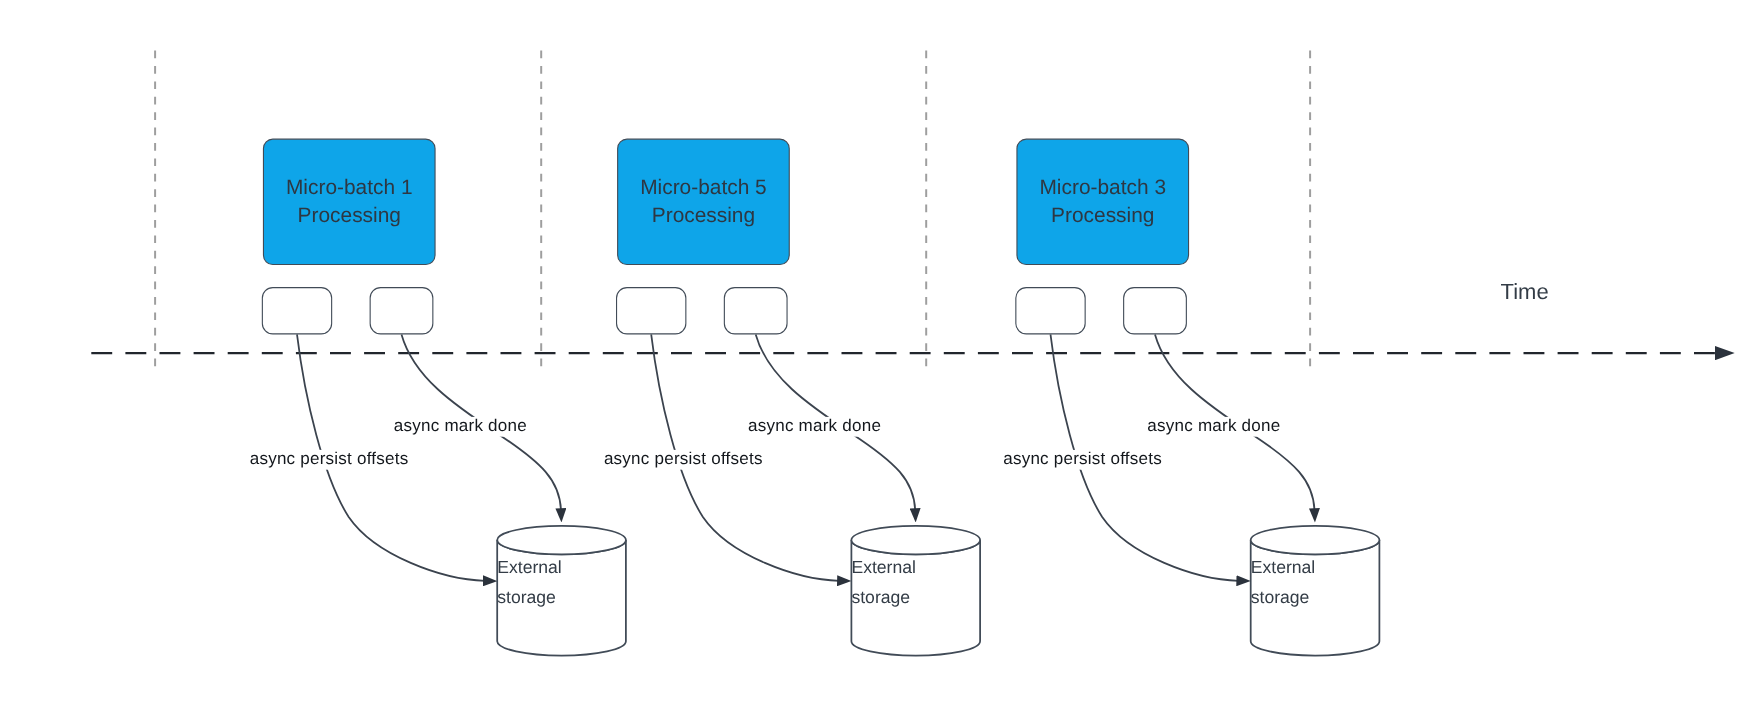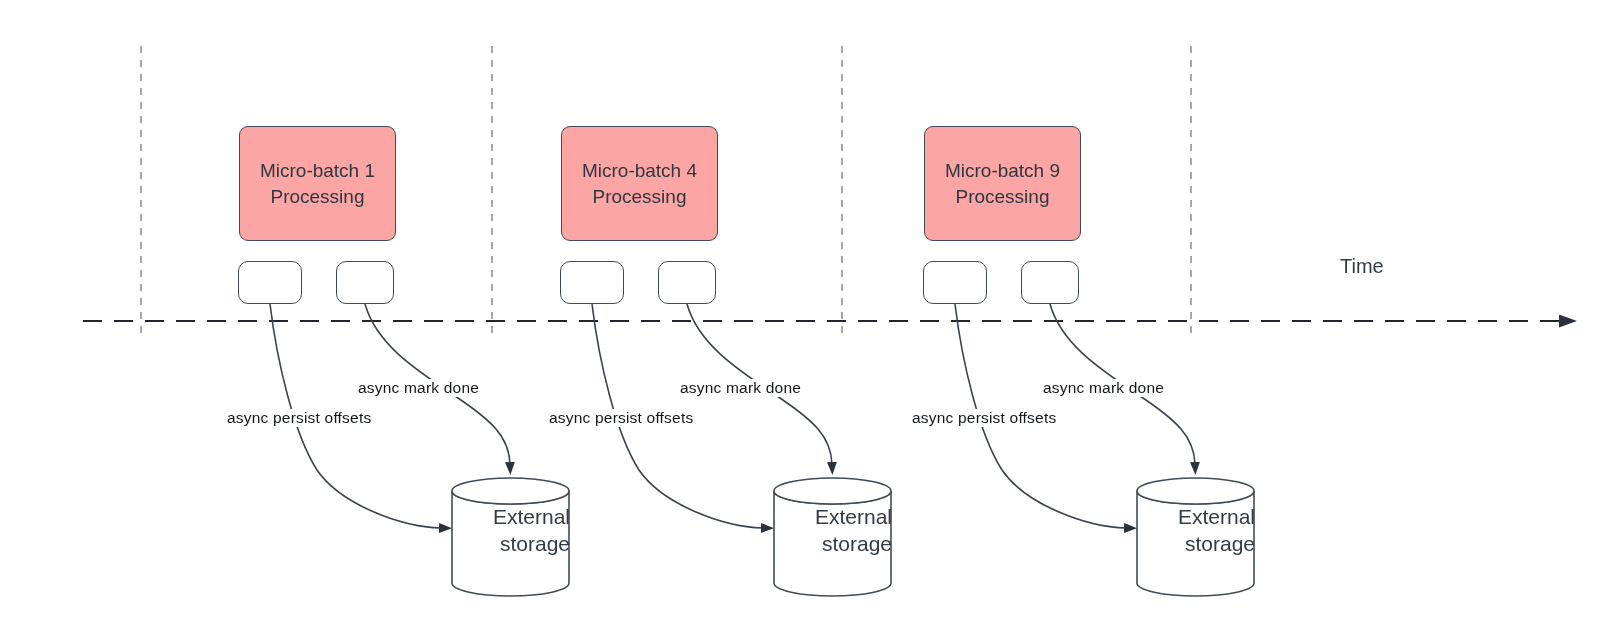--- a/index.html
+++ b/index.html
@@ -7,47 +7,47 @@
     position:relative; width:1600px; height:642px; background:#ffffff;
     font-family:"Liberation Sans", sans-serif; overflow:hidden;
   }
   svg.layer { position:absolute; left:0; top:0; }
 
   .group { position:absolute; top:0; left:0; width:0; height:0; }
 
   .micro-box {
     position:absolute; left:239px; top:126px; width:157px; height:115px;
     box-sizing:border-box; border:1.5px solid #414b57; border-radius:9px;
-    background:#fca5a5; display:flex; align-items:center; justify-content:center;
+    background:#0ea5e9; display:flex; align-items:center; justify-content:center;
   }
   .micro-box .lbl2 {
     white-space:pre-line; text-align:center; font-size:19px; line-height:26px;
     color:#2e3742;
   }
   .mini {
     position:absolute; top:261px; height:43px; box-sizing:border-box;
     border:1.5px solid #414b57; border-radius:10px; background:#fff;
   }
   .mini.a { left:238px; width:64px; }
   .mini.b { left:336px; width:58px; }
 
   .arrow-label {
     position:absolute; font-weight:normal; font-size:15.5px; letter-spacing:0.2px;
     color:#13171c; background:#ffffff; white-space:nowrap; padding:0 2px;
   }
   .arrow-label.persist { left:197px; top:409px;margin-left:28px; }
   .arrow-label.markdone { left:356px; top:379px; }
 
   .cyl-text {
-    position:absolute; left:452px; top:503px; width:118px; text-align:right;
-    font-size:21px; line-height:27px; color:#333c46; white-space:pre-line;
+    position:absolute; left:452px; top:503px; width:118px; text-align:left;
+    font-size:16px; line-height:27px; color:#333c46; white-space:pre-line;
   }
 
   .time-label {
-    position:absolute; left:1340px; top:255px; width:92px; text-align:left;
+    position:absolute; left:1340px; top:255px; width:92px; text-align:center;
     font-size:20px; color:#333c46;
   }
 </style>
 </head>
 <body>
 
 <div class="canvas">
 
   <svg class="layer" width="1600" height="642" viewBox="0 0 1600 642">
     <defs>
@@ -96,34 +96,34 @@
     <div class="mini a"></div>
     <div class="mini b"></div>
     <div class="arrow-label persist">async persist offsets</div>
     <div class="arrow-label markdone">async mark done</div>
     <div class="cyl-text">External
 storage</div>
   </div>
 
   <div class="group" style="left:322px">
     <div class="micro-box">
-      <span class="lbl2">Micro-batch 4
+      <span class="lbl2">Micro-batch 5
 Processing</span>
     </div>
     <div class="mini a"></div>
     <div class="mini b"></div>
     <div class="arrow-label persist">async persist offsets</div>
     <div class="arrow-label markdone">async mark done</div>
     <div class="cyl-text">External
 storage</div>
   </div>
 
   <div class="group" style="left:685px">
     <div class="micro-box">
-      <span class="lbl2">Micro-batch 9
+      <span class="lbl2">Micro-batch 3
 Processing</span>
     </div>
     <div class="mini a"></div>
     <div class="mini b"></div>
     <div class="arrow-label persist">async persist offsets</div>
     <div class="arrow-label markdone">async mark done</div>
     <div class="cyl-text">External
 storage</div>
   </div>
 

